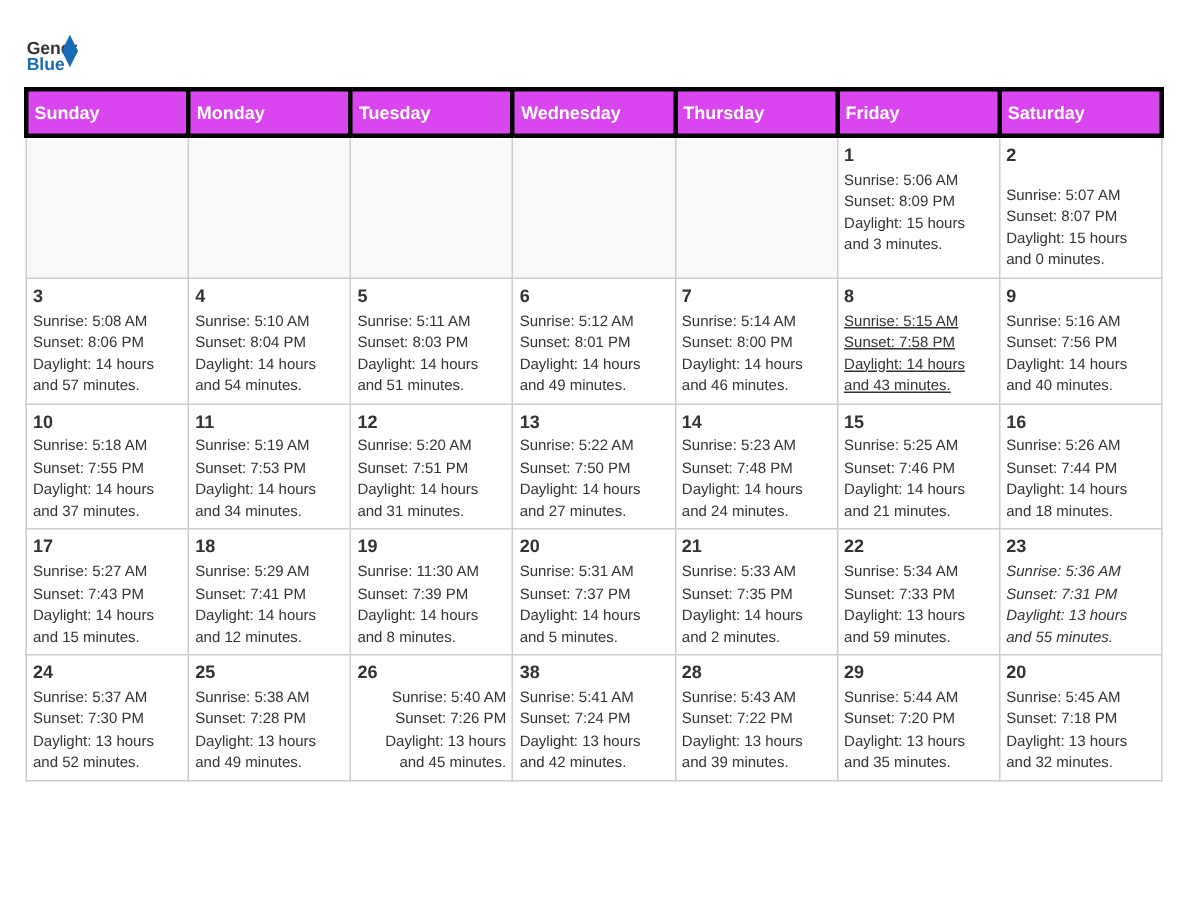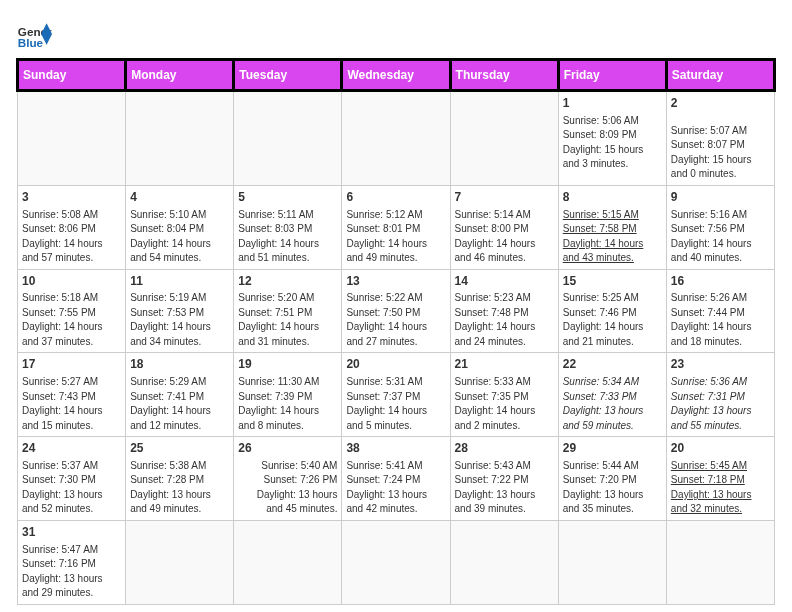--- a/index.html
+++ b/index.html
@@ -266,21 +266,21 @@
         </td>
         <td class="filled">
           <span class="day-number">21</span>
           <div class="day-info" style="white-space: pre-line;">Sunrise: 5:33 AM
 Sunset: 7:35 PM
 Daylight: 14 hours
 and 2 minutes.</div>
         </td>
         <td class="filled">
           <span class="day-number">22</span>
-          <div class="day-info" style="white-space: pre-line; font-style: italic;">Sunrise: 5:34 AM
+          <div class="day-info" style="white-space: pre-line;">Sunrise: 5:34 AM
 Sunset: 7:33 PM
 Daylight: 13 hours
 and 59 minutes.</div>
         </td>
         <td class="filled">
           <span class="day-number">23</span>
           <div class="day-info" style="white-space: pre-line; font-style: italic;">Sunrise: 5:36 AM
 Sunset: 7:31 PM
 Daylight: 13 hours
 and 55 minutes.</div>
@@ -324,35 +324,20 @@
         </td>
         <td class="filled">
           <span class="day-number">29</span>
           <div class="day-info" style="white-space: pre-line;">Sunrise: 5:44 AM
 Sunset: 7:20 PM
 Daylight: 13 hours
 and 35 minutes.</div>
         </td>
         <td class="filled">
           <span class="day-number">20</span>
-          <div class="day-info" style="white-space: pre-line; text-decoration: underline;">Sunrise: 5:45 AM
+          <div class="day-info" style="white-space: pre-line;">Sunrise: 5:45 AM
 Sunset: 7:18 PM
 Daylight: 13 hours
 and 32 minutes.</div>
         </td>
-      </tr>
-      <tr class="last-row">
-        <td class="filled">
-          <span class="day-number">31</span>
-          <div class="day-info" style="white-space: pre-line;">Sunrise: 5:47 AM
-Sunset: 7:16 PM
-Daylight: 13 hours
-and 29 minutes.</div>
-        </td>
-        <td class="empty"></td>
-        <td class="empty"></td>
-        <td class="empty"></td>
-        <td class="empty"></td>
-        <td class="empty"></td>
-        <td class="empty"></td>
       </tr>
     </tbody>
 </table>
 
 </body></html>

